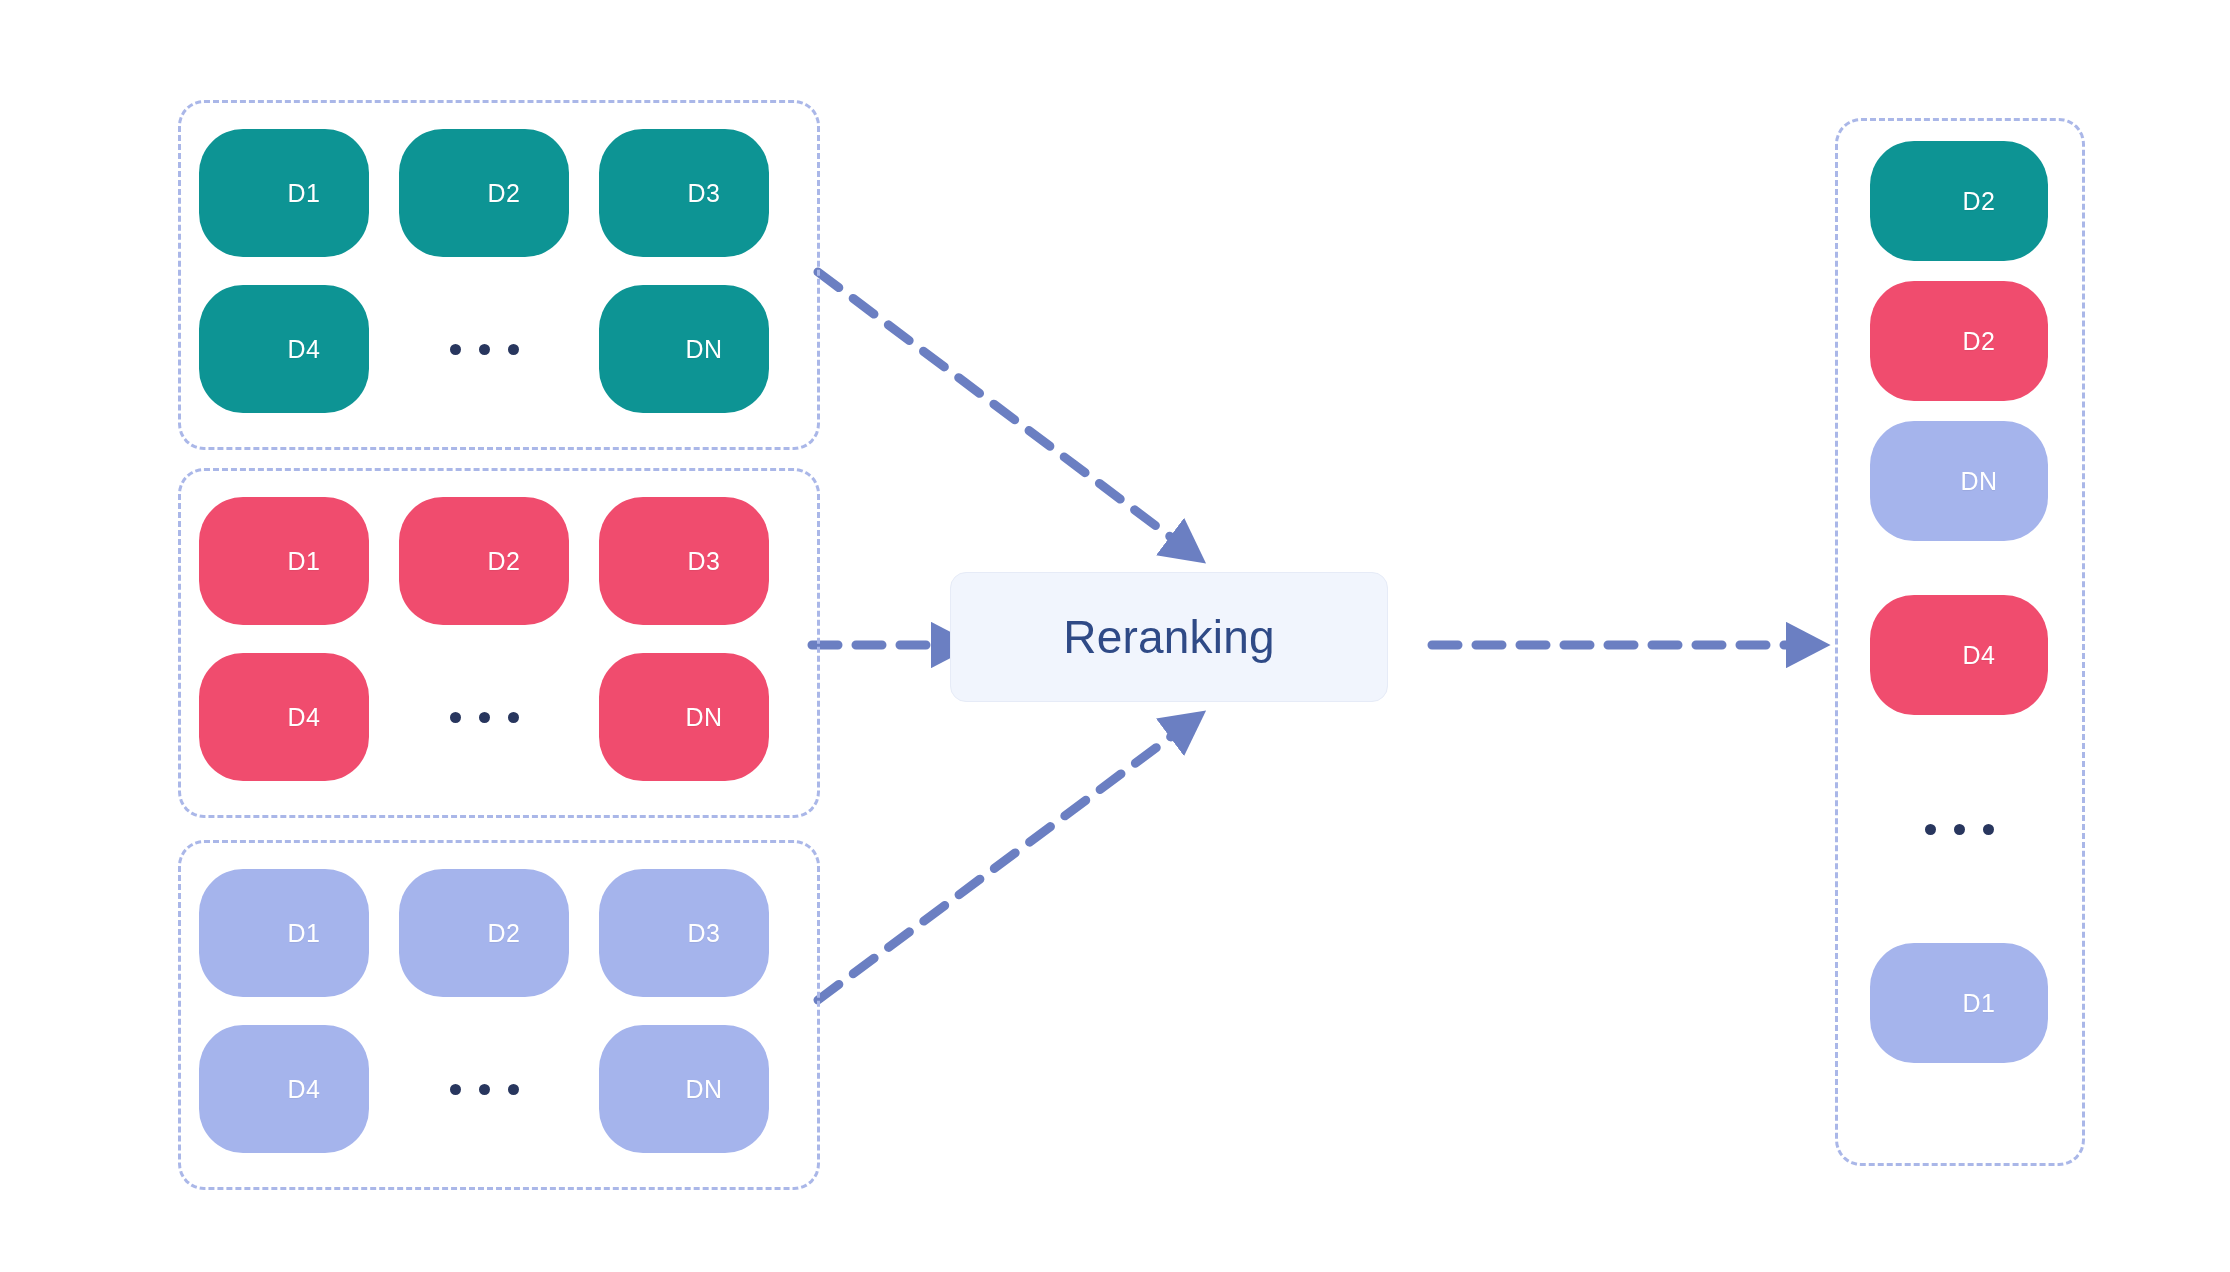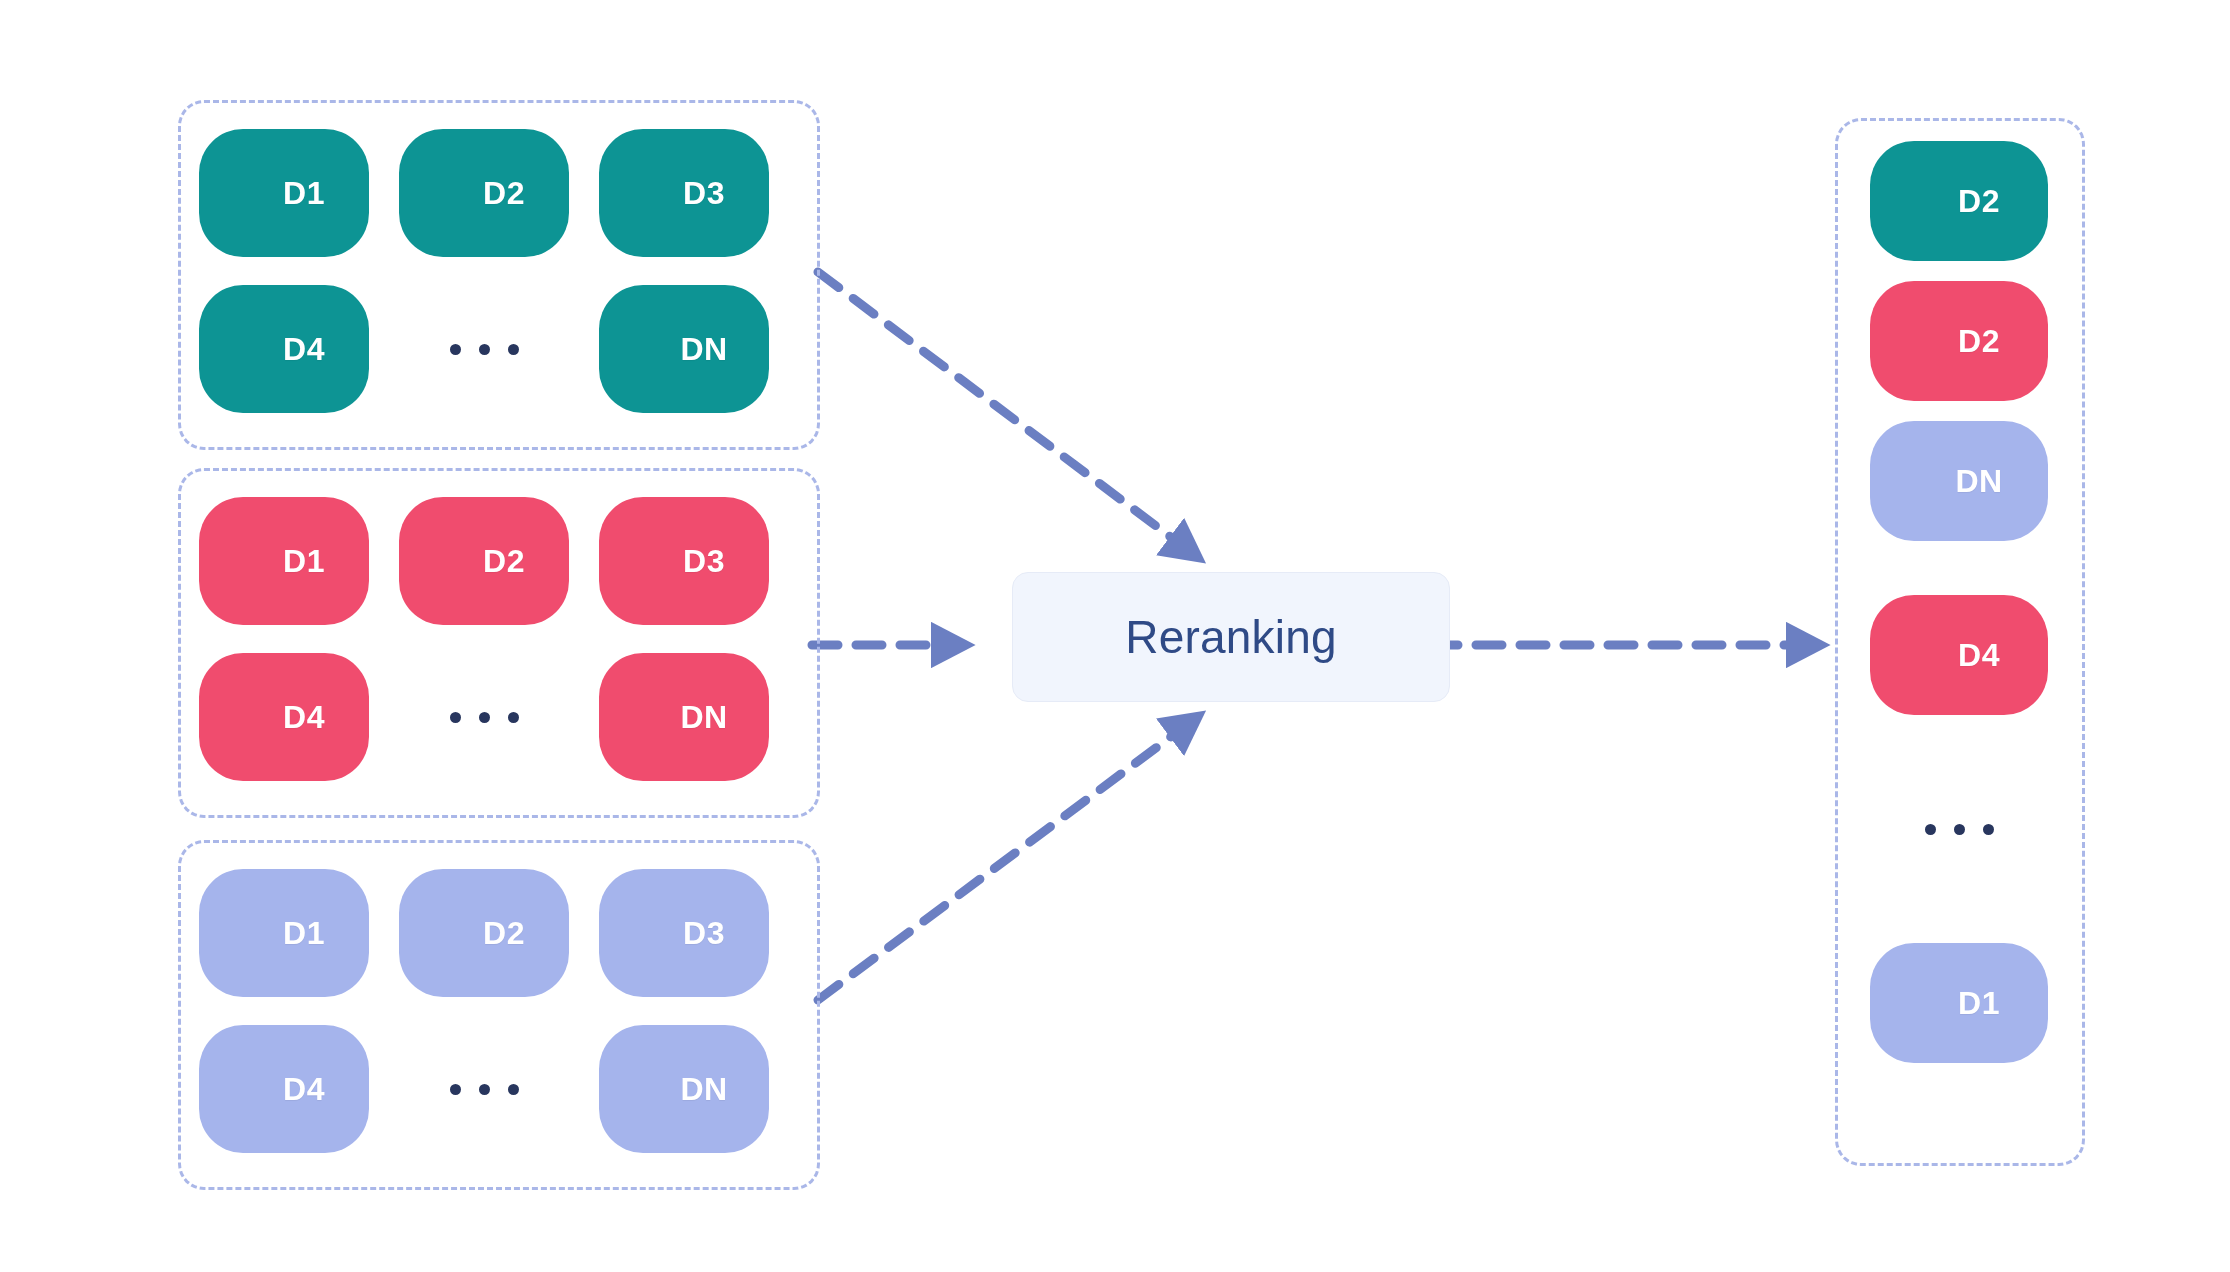--- a/index.html
+++ b/index.html
@@ -29,22 +29,22 @@
   }
 
   
   .pill {
     position: absolute;
     display: flex;
     align-items: center;
     justify-content: center;
     border-radius: 44px;
     color: #ffffff;
-    font-weight: bold;
-    font-size: 32px;
+    font-weight: normal;
+    font-size: 25px;
     letter-spacing: 0.5px;
     box-sizing: border-box;
     text-shadow: 0 1px 1px rgba(0,0,0,0.06);
     padding-left: 40px;
   }
   .pill.teal       { background: #0d9494; }
   .pill.pink       { background: #f04c6e; }
   .pill.periwinkle { background: #a5b4ec; }
 
   
@@ -59,21 +59,21 @@
     display: block;
     width: 11px;
     height: 11px;
     border-radius: 50%;
     background: #28365e;
   }
 
   
   #reranking-box {
     position: absolute;
-    left: 1012px;
+    left: 950px;
     top: 572px;
     width: 438px;
     height: 130px;
     background: #f1f5fd;
     border: 1px solid #e6ebf7;
     border-radius: 16px;
     display: flex;
     align-items: center;
     justify-content: center;
     box-sizing: border-box;

